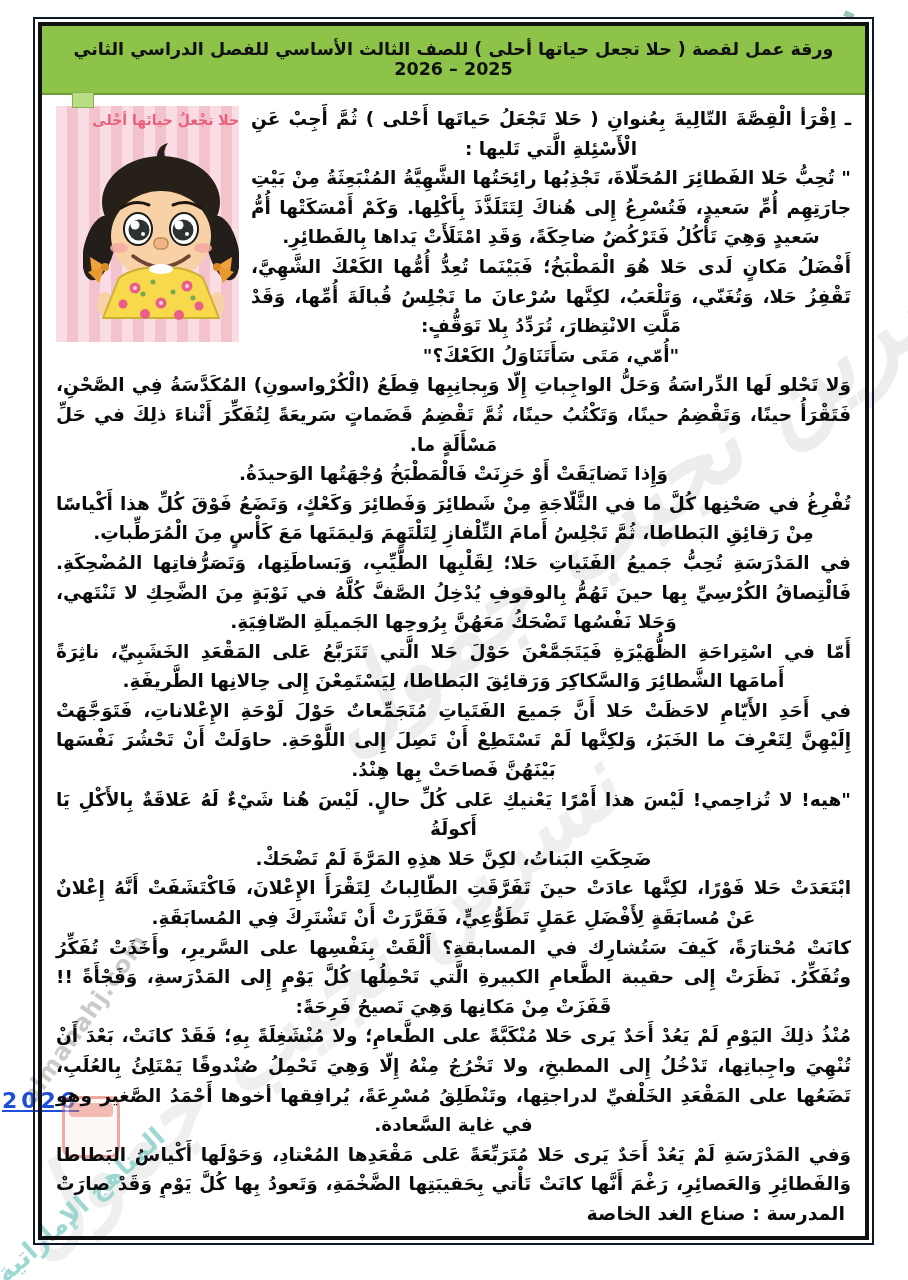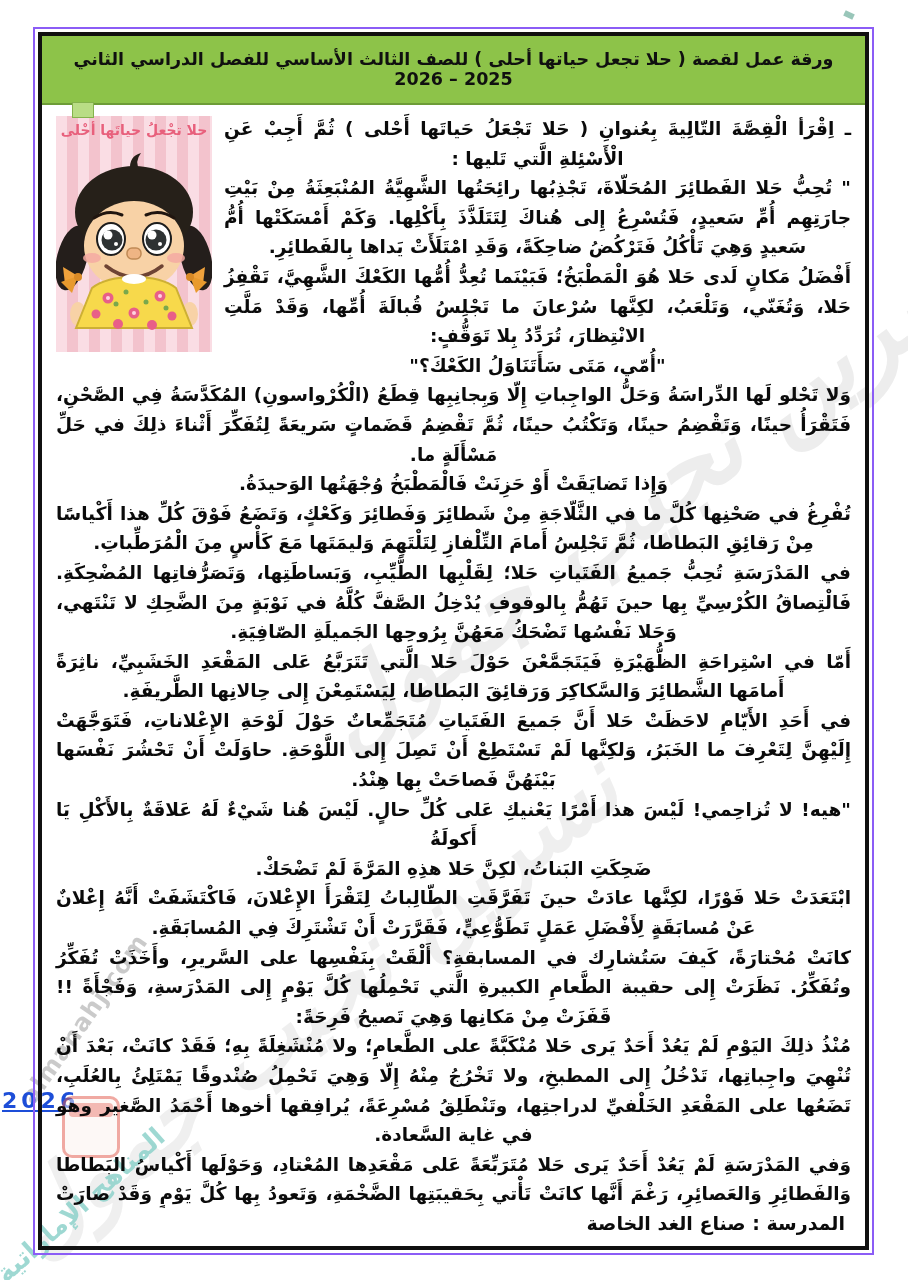--- a/index.html
+++ b/index.html
@@ -17,22 +17,22 @@
     opacity:.95;transform:rotate(-55deg);letter-spacing:1px;}
   .wm-year{top:1088px;left:2px;font-weight:bold;font-size:22px;color:#1d4ed8;letter-spacing:4px;text-decoration:underline;}
   .wm-logo{top:1096px;left:62px;width:52px;height:56px;border:3px solid #e25648;
     border-radius:10px;background:#fdf3ef;opacity:.5;}
   .wm-logo .bar{height:14px;margin:4px;background:#e25648;border-radius:4px;opacity:.8;}
   .wm-corner{top:1190px;left:-28px;font-weight:bold;font-size:26px;color:#8ed2cb;
     opacity:.85;transform:rotate(-42deg);}
   .wm-dot{top:12px;left:844px;width:10px;height:6px;background:#7fb8a8;opacity:.8;transform:rotate(25deg);}
   
   .frame{
-    position:absolute;left:33px;top:27px;width:841px;height:1228px;z-index:2;
-    border:2px solid #8b5cf6;padding:3px;box-sizing:border-box;background:transparent;
+    position:absolute;left:33px;top:17px;width:841px;height:1228px;z-index:2;
+    border:2px solid #0f172a;padding:3px;box-sizing:border-box;background:transparent;
   }
   .frame-inner{
     border:4px solid #101010;height:100%;box-sizing:border-box;
     display:flex;flex-direction:column;background:transparent;
   }
   
   .header-bar{
     position:relative;background:#8dc349;border-bottom:2px solid #6d9c37;
     text-align:center;font-weight:bold;font-size:17.5px;color:#101010;
     padding:13px 8px 14px;direction:rtl;flex:0 0 auto;
@@ -42,21 +42,21 @@
   
   .content{
     flex:1 1 auto;direction:rtl;color:#0b0b0b;font-weight:bold;
     font-size:18.5px;line-height:1.6;padding:9px 14px 0;overflow:hidden;
   }
   .para{margin:0;text-align:justify;text-align-last:center;}
   
   .cover{
     float:left;width:156px;height:236px;margin:2px 12px 4px 0;
     background:repeating-linear-gradient(90deg,#fadde4 0 11px,#f3c3cd 11px 22px);
-    text-align:center;overflow:hidden;
+    text-align:right;overflow:hidden;padding-left:27px;
   }
   .cover-title{color:#e8607c;font-weight:bold;font-size:14px;padding-top:5px;line-height:1.3;}
   
   .footer{
     flex:0 0 auto;direction:rtl;display:flex;justify-content:space-between;
     font-weight:bold;font-size:19px;color:#0b0b0b;padding:4px 20px 12px;margin-top:auto;
   }
 </style>
 </head>
 <body>

